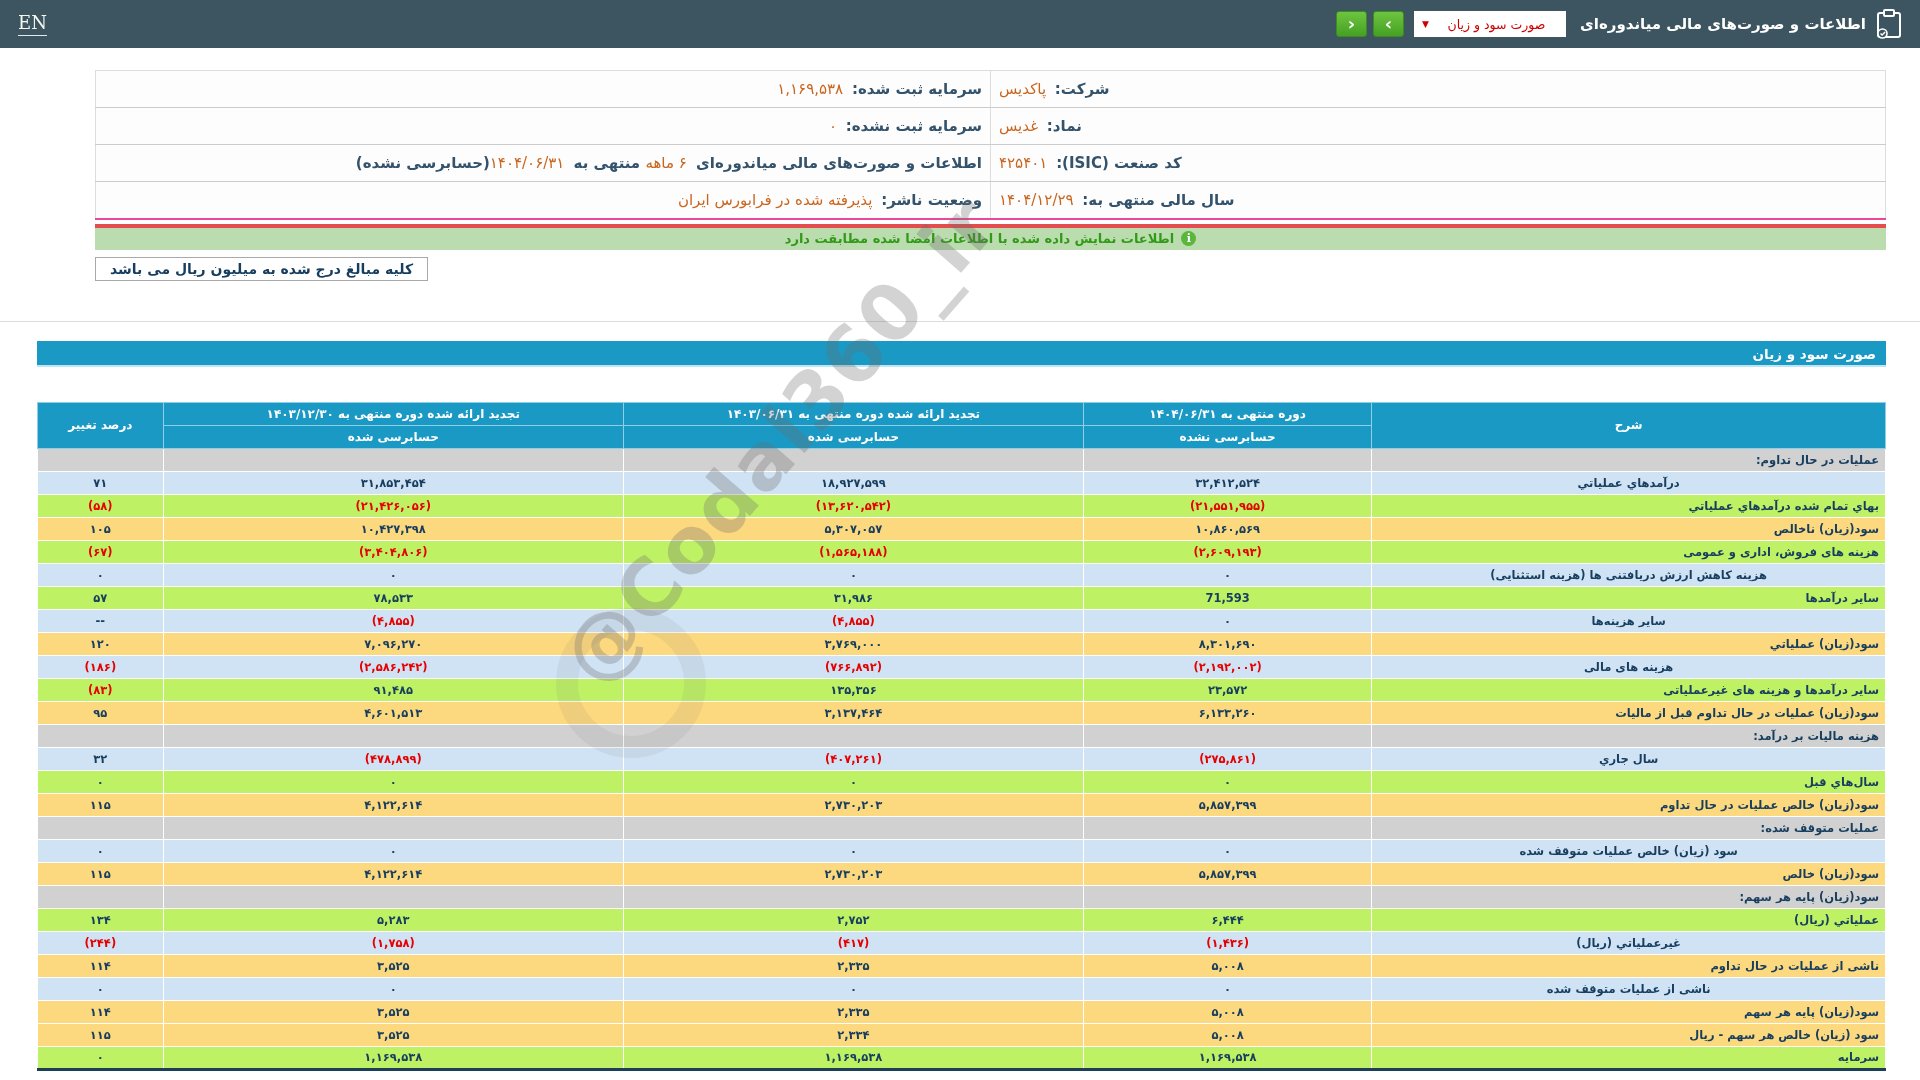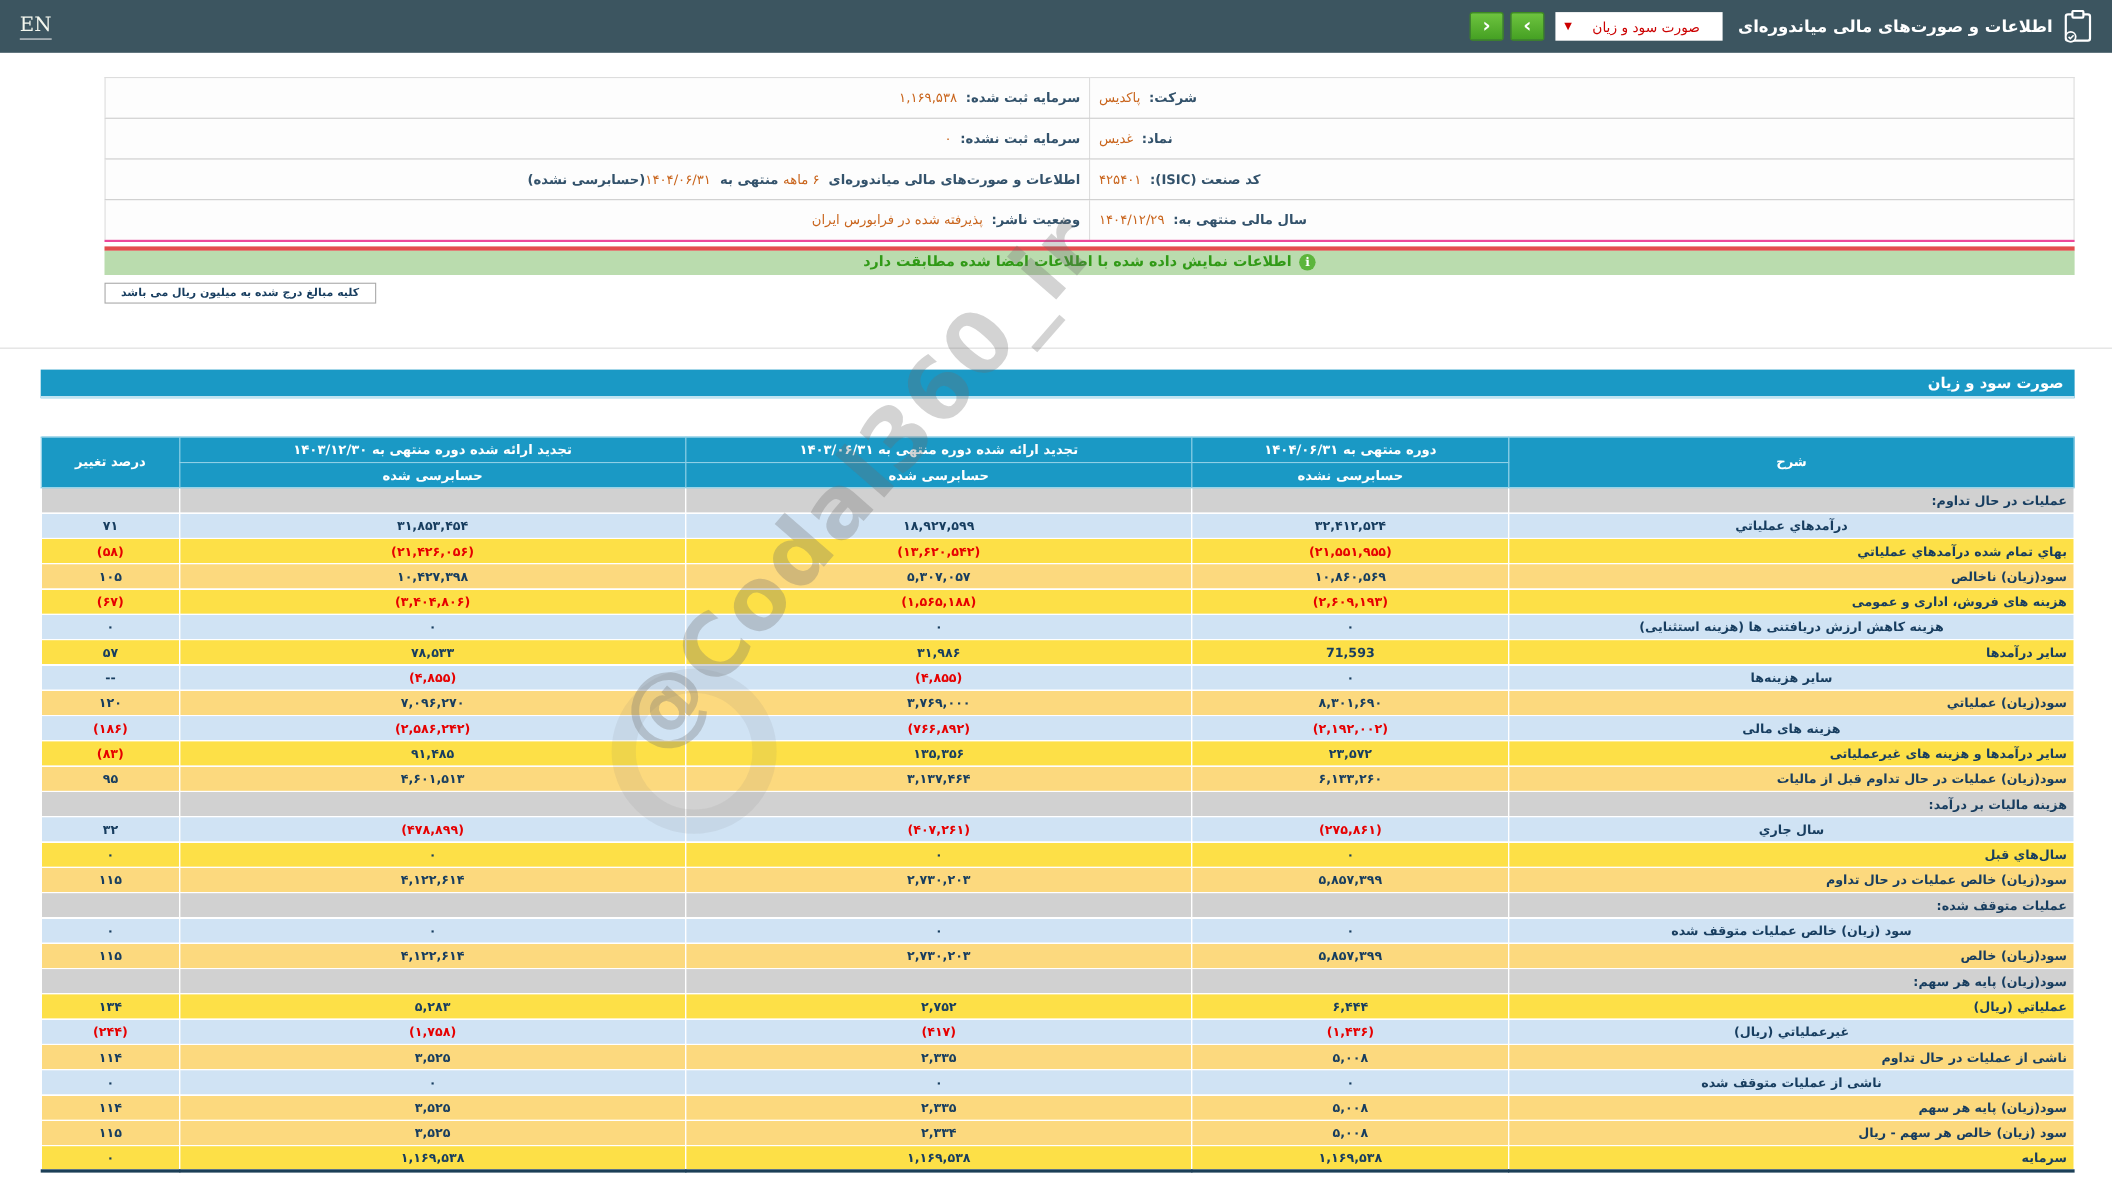--- a/index.html
+++ b/index.html
@@ -16,57 +16,57 @@
   .dropdown .dd-caret { color:#c00; font-size:9px; margin-right:6px; }
   .nav-btn { width:31px; height:26px; margin-left:6px; border:1px solid #3d8c20; border-radius:3px;
              background:linear-gradient(#6ec43f,#45a023); color:#fff; font-size:18px; font-weight:bold;
              line-height:23px; text-align:center; cursor:pointer; }
   .topbar-spacer { flex:1; }
   .en-link { color:#f4f7ee; font-family:"DejaVu Serif", serif; font-size:18px; border-bottom:1px solid #e8e8e8; padding-bottom:2px; cursor:pointer; }
 
   
   .info-wrap { margin:22px 34px 0 95px; }
   .info-table { width:100%; border-collapse:collapse; border:1px solid #ddd; background:#fdfdfd; }
-  .info-table td { height:37px; border-bottom:1px solid #ccc; font-size:12px; color:#33526b; padding:1px 8px; white-space:nowrap; }
+  .info-table td { height:37px; border-bottom:1px solid #ccc; font-size:15px; color:#33526b; padding:1px 8px; white-space:nowrap; }
   .info-table tr:last-child td { border-bottom:2px solid #ec4899; }
   .info-cell-right { width:50%; border-left:1px solid #ddd; text-align:left; }
   .info-cell-left  { width:50%; text-align:right; }
   .info-label { color:#33526b; font-weight:bold; }
   .info-value { color:#c9651d; padding-right:4px; }
   .ltr { direction:ltr; unicode-bidi:embed; }
 
   .red-line { margin:4px 34px 0 95px; height:4px; background:#e34d4d; }
   .green-banner { margin:0 34px 0 95px; height:22px; background:#badcae; display:flex; align-items:center; justify-content:center; }
   .green-banner .txt { color:#319a17; font-size:13px; font-weight:bold; }
   .info-icon { width:15px; height:15px; border-radius:50%; background:#5cb53c; color:#fff; font-size:11px; font-weight:bold;
                text-align:center; line-height:15px; margin-left:7px; font-family:"DejaVu Serif", serif; }
 
   .note-row { margin:7px 34px 0 95px; display:flex; justify-content:flex-end; }
-  .note-box { border:1px solid #a9a9a9; background:#fff; padding:3px 14px; font-size:10px; font-weight:bold; color:#173d5f; white-space:nowrap; }
+  .note-box { border:1px solid #a9a9a9; background:#fff; padding:3px 14px; font-size:14px; font-weight:bold; color:#173d5f; white-space:nowrap; }
 
   .full-divider { margin-top:40px; border-bottom:1px solid #dcdcdc; }
 
   
   .section-bar { margin:19px 34px 0 37px; height:26px; background:#1a99c5; color:#fff; font-size:13.5px; font-weight:bold;
                  line-height:26px; padding:0 10px; border-bottom:2px solid #bfe4f2; }
   .unit-row { margin:0 34px 0 37px; height:27px; line-height:27px; padding:0 8px; font-size:13px; font-weight:bold;
               color:#173d5f; border-bottom:1px solid #c9c9c9; background:#fff; }
 
   
   .main-table-wrap { margin:35px 34px 0 37px; }
   table.income { width:100%; border-collapse:collapse; table-layout:fixed; border:1px solid #cfcfcf; border-bottom:3px solid #1c3f57; }
   table.income thead th { background:#1a99c5; color:#fff; font-size:12px; font-weight:bold; height:23px;
                           border:1px solid #8ecfe6; text-align:center; padding:0 4px; }
   table.income td { height:23px; font-size:11.5px; font-weight:bold; border:1px solid #fff; padding:0 6px; white-space:nowrap; overflow:hidden; }
   td.label { text-align:right; color:#173d5f; }
   td.val, td.pct { text-align:center; color:#173d5f; direction:ltr; unicode-bidi:embed; }
   td.neg { color:#e60000; }
   tr.row-section td { background:#d1d1d1; color:#173d5f; }
   tr.row-blue td   { background:#d0e3f4;text-align:center; }
-  tr.row-gray td   { background:#fde047; }
+  tr.row-gray td   { background:#bef264; }
   tr.row-yellow td { background:#fcd97e; }
 
   
   .watermark { position:absolute; left:420px; top:395px; width:720px; text-align:center;
                transform:rotate(-49deg); transform-origin:center; font-size:78px; font-weight:bold;
                color:rgba(110,110,110,0.30); letter-spacing:2px; pointer-events:none; z-index:9; direction:ltr; }
   .watermark-circle { position:absolute; left:556px; top:608px; width:150px; height:150px; border-radius:50%;
                       border:22px solid rgba(120,120,120,0.10); pointer-events:none; z-index:9; }
 </style>
 </head>

